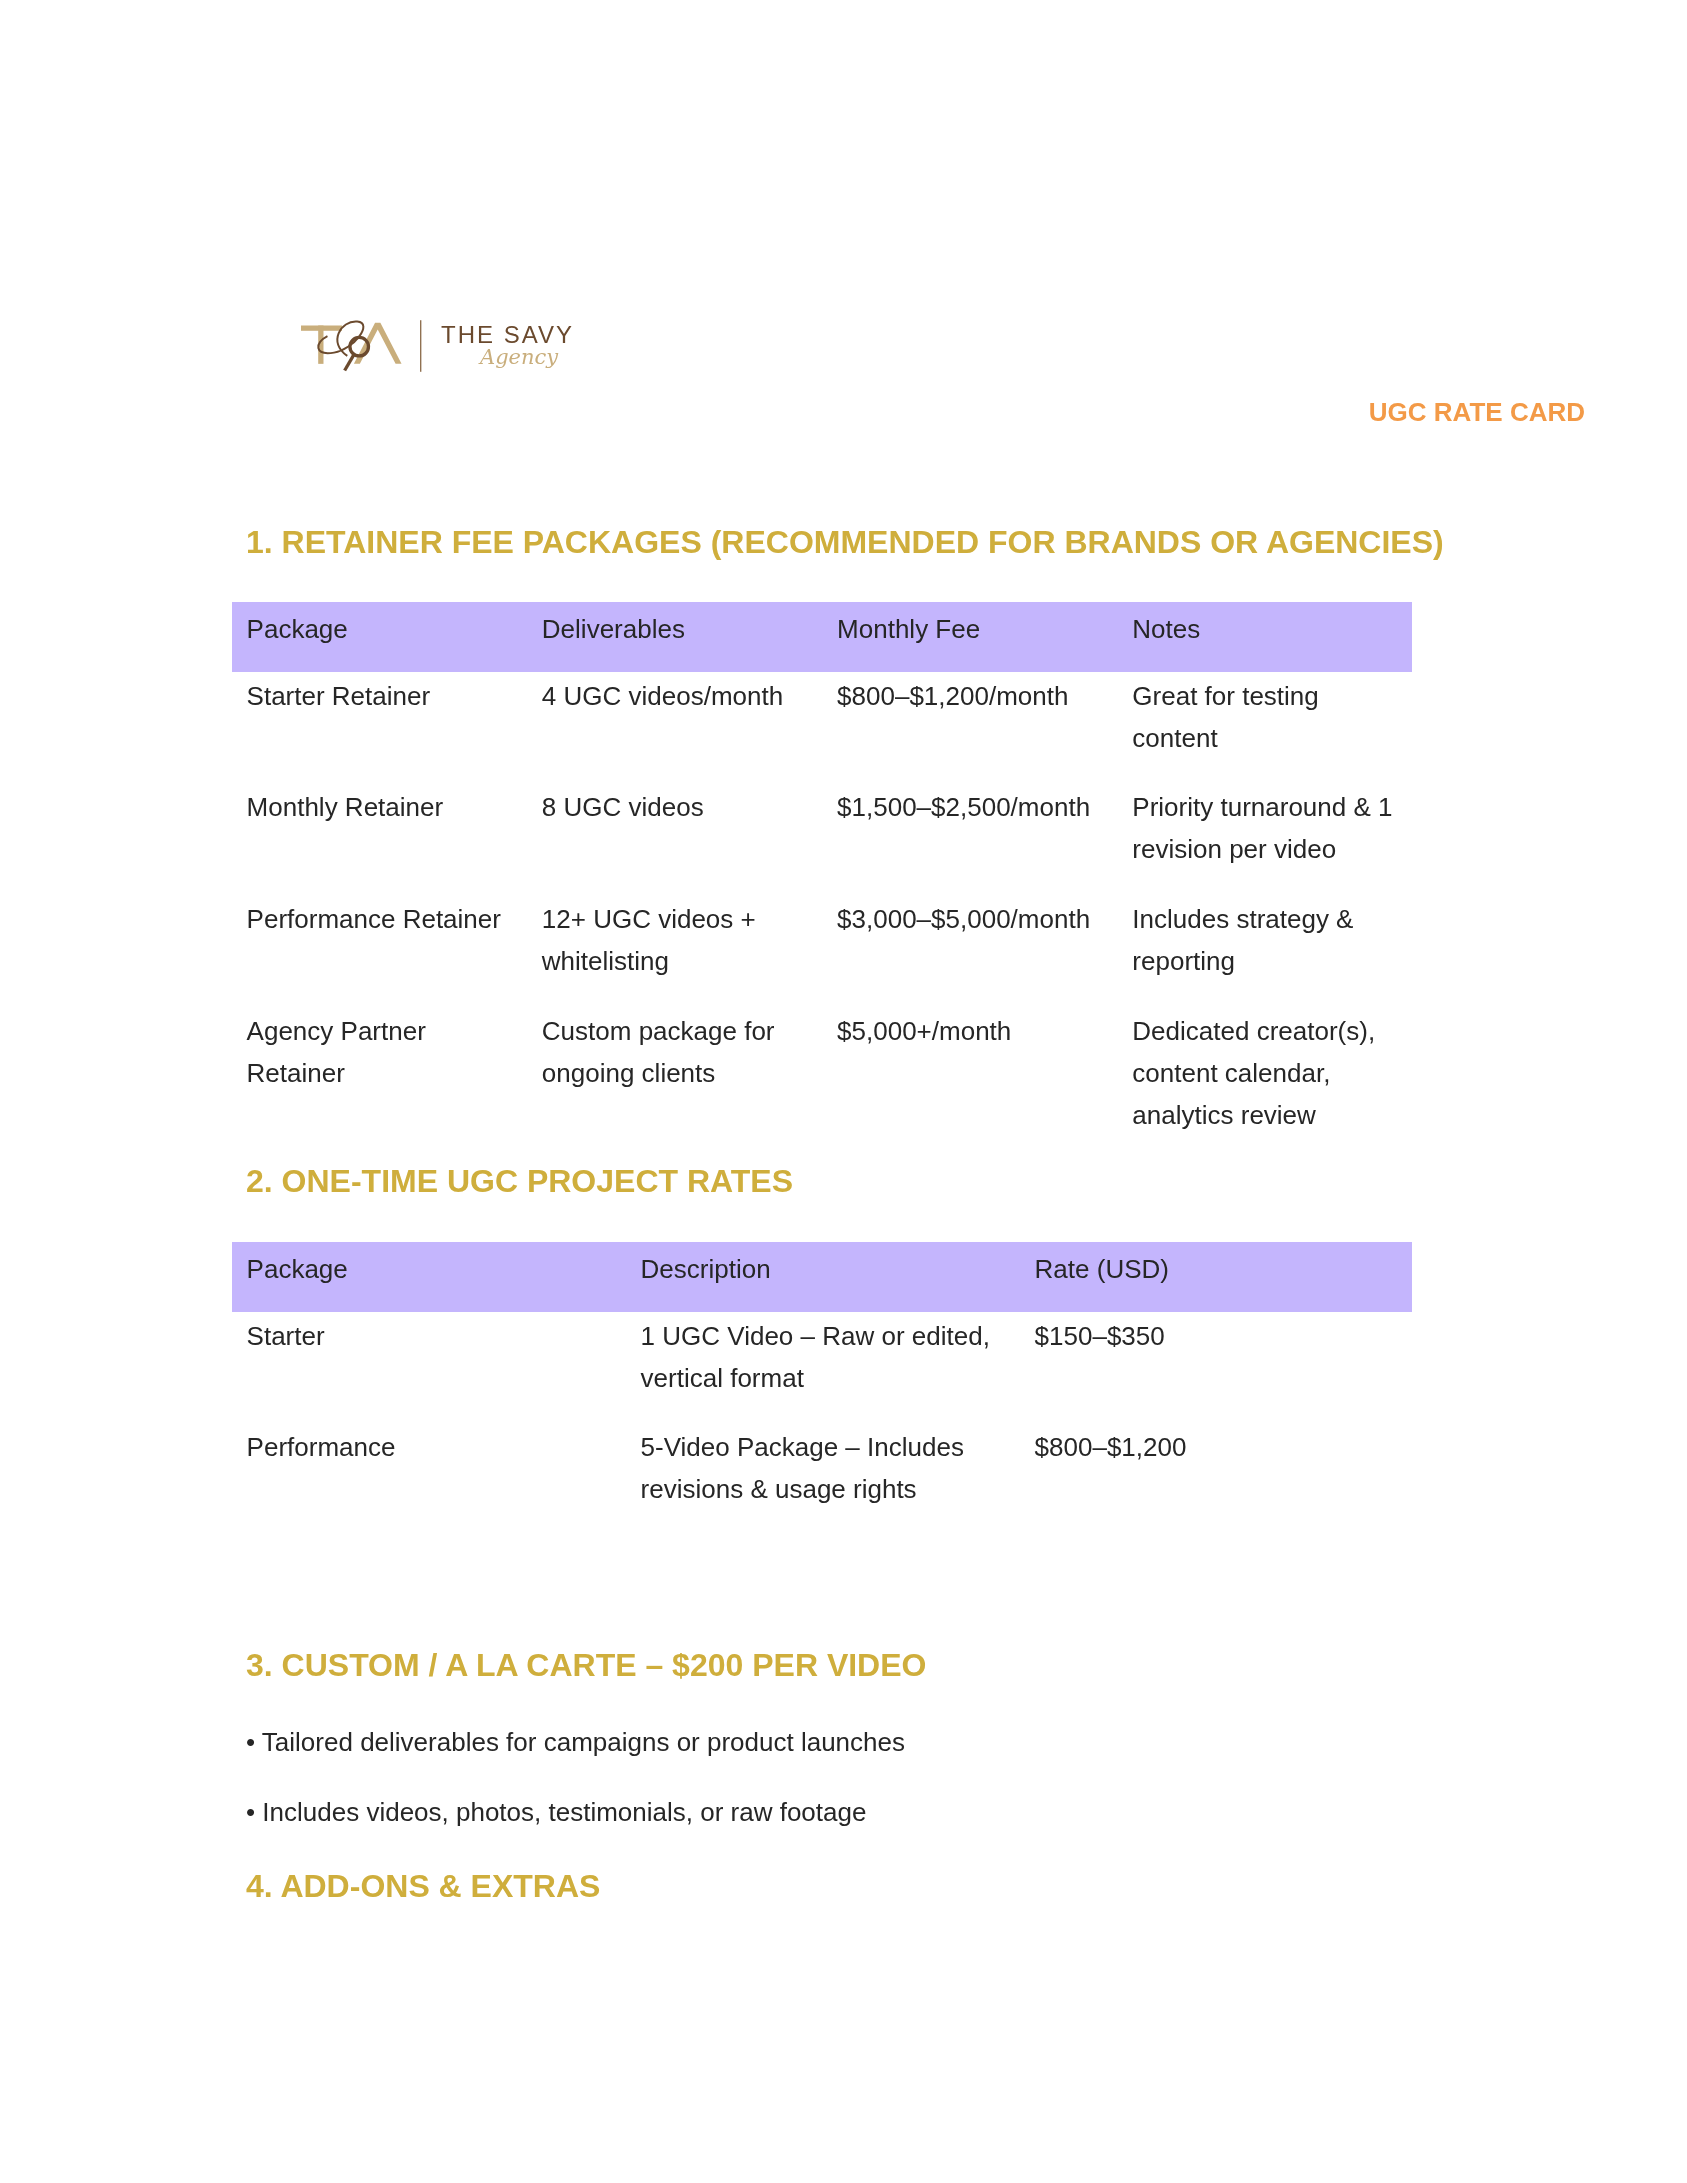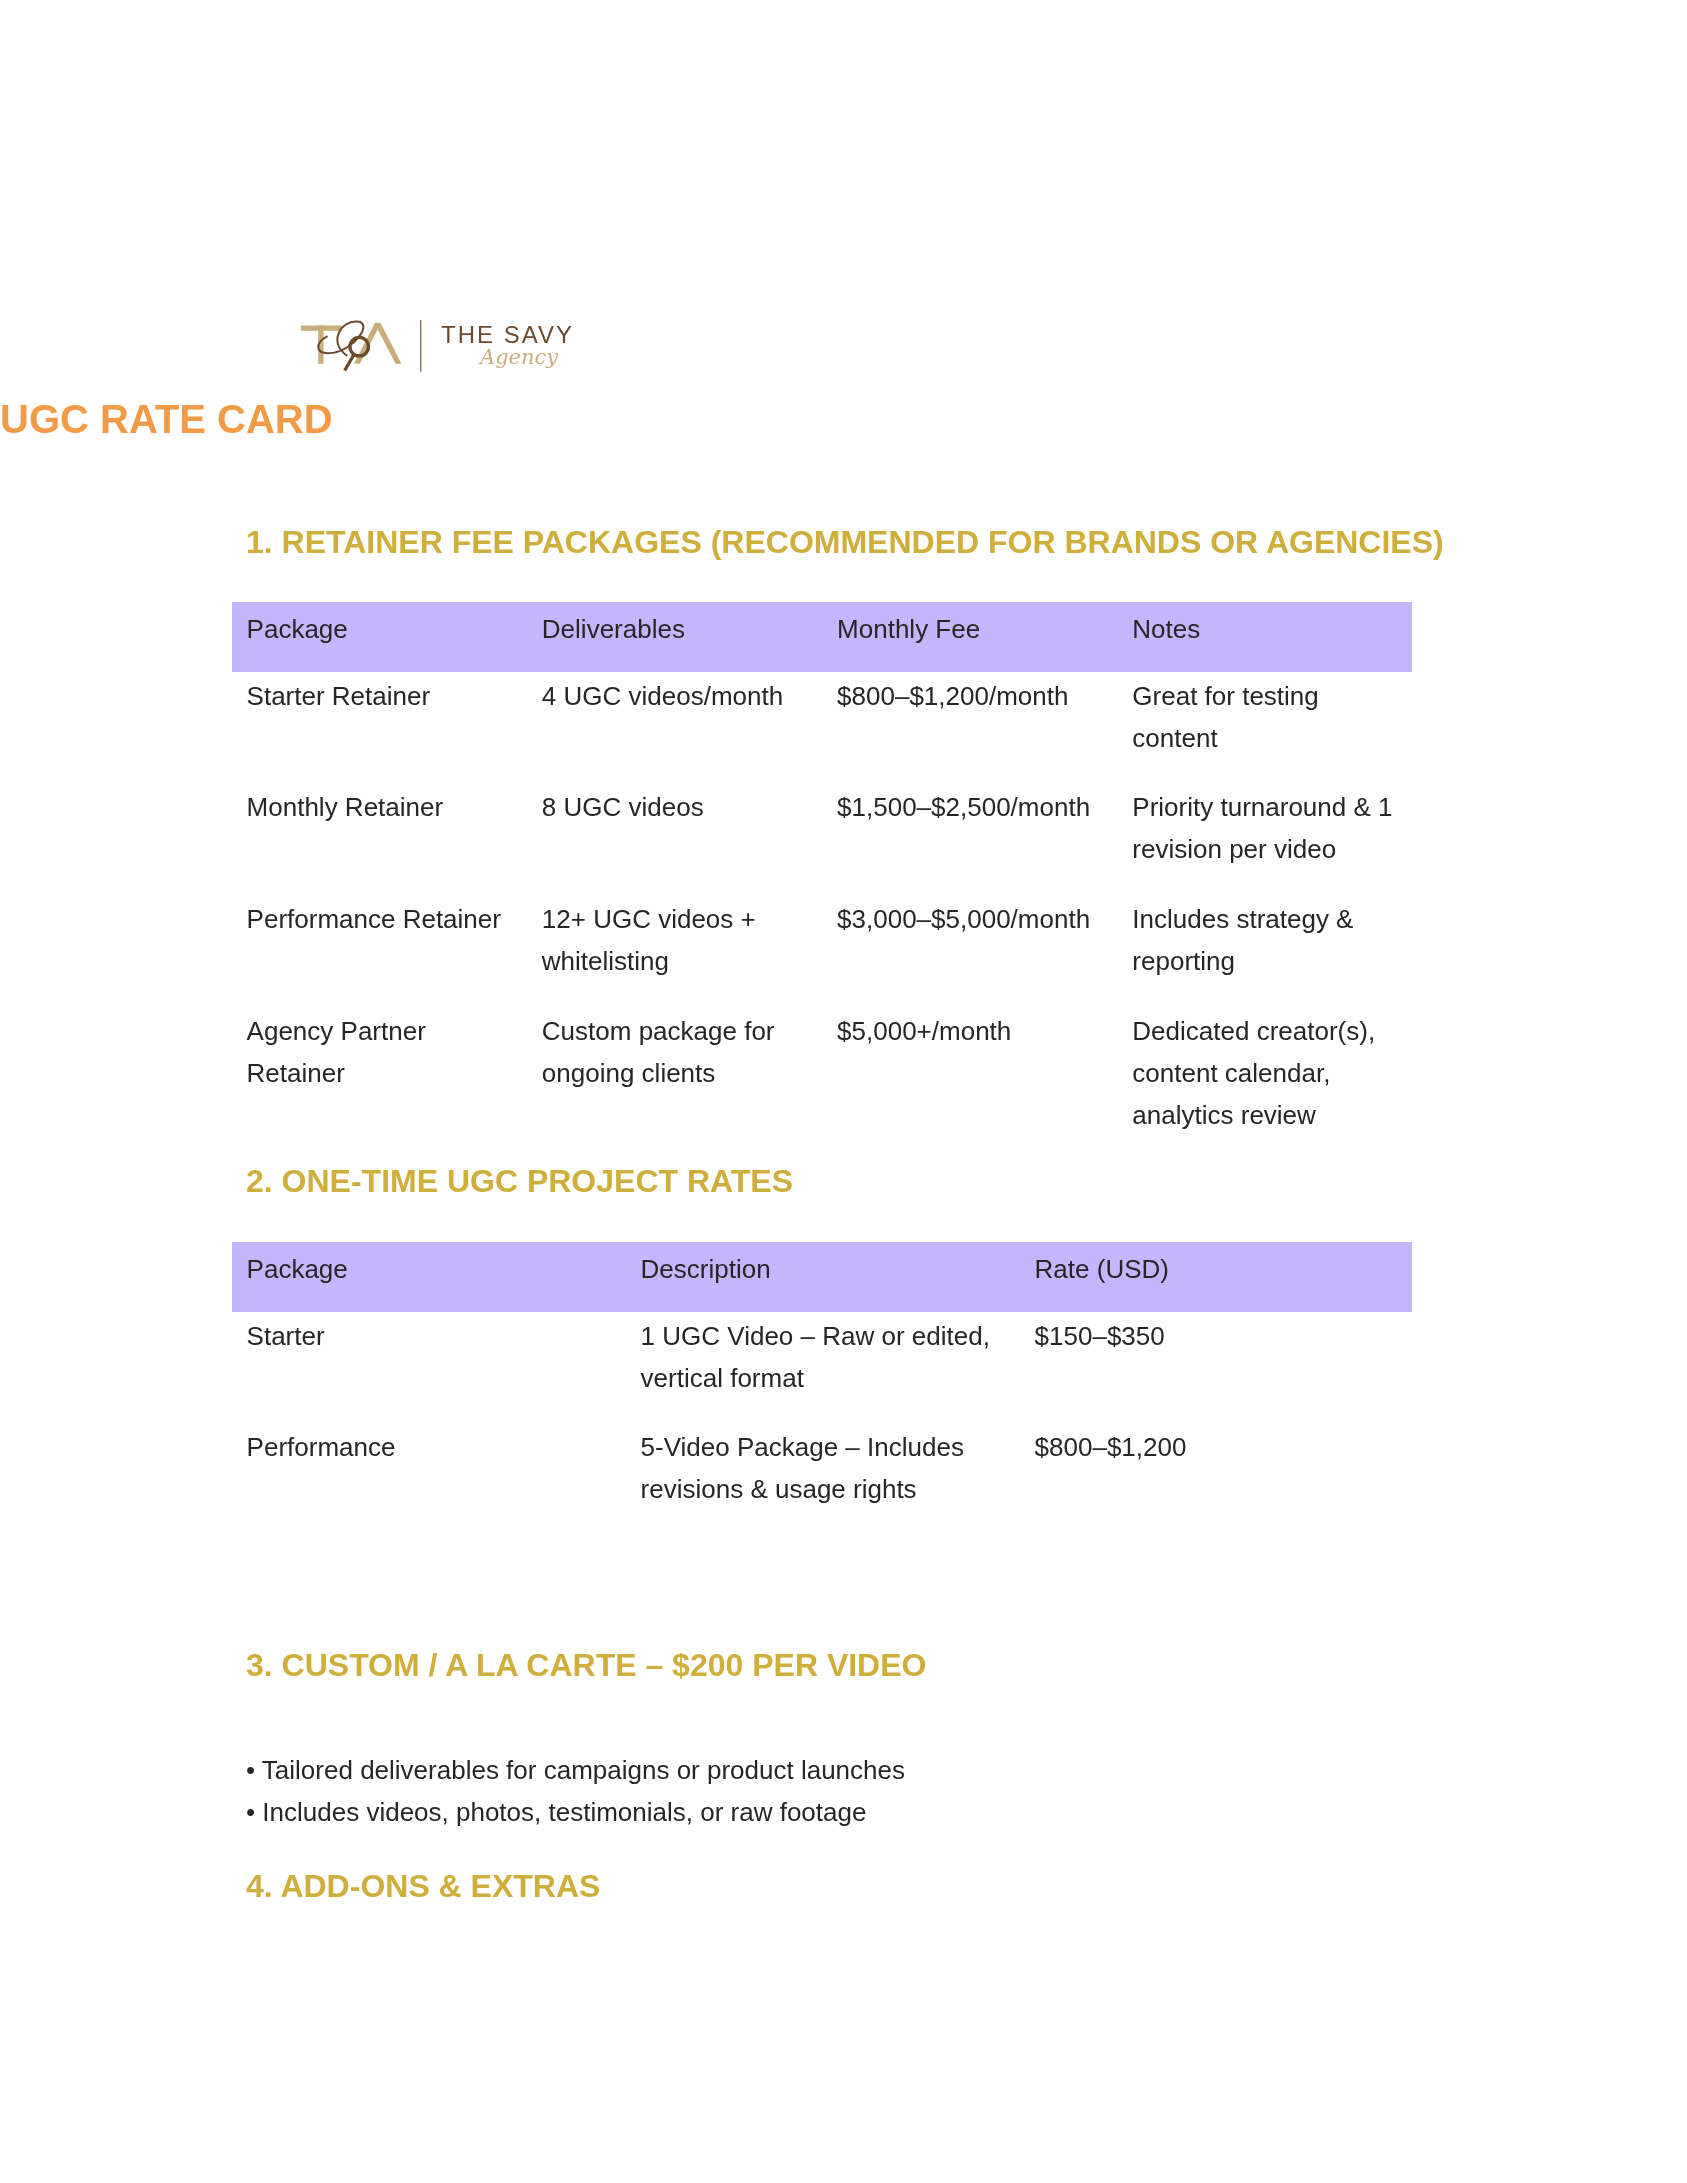--- a/index.html
+++ b/index.html
@@ -1,20 +1,20 @@
 <!DOCTYPE html>
 <html style="font-size:10.6px"><head>
 <meta charset="utf-8">
 <style>
   html, body { margin:0; padding:0; background:#ffffff; }
   body { width:1687px; height:2183px; position:relative; overflow:hidden;
          font-family:"Liberation Sans", sans-serif; color:#262626; }
   .abs { position:absolute; }
   .logo { left:301px; top:316px; width:291px; height:60px; }
-  .title { left:0; width:1585px; top:397px; text-align:left; font-size:40px; font-weight:bold; color:#F39A47; letter-spacing:0px; }
+  .title { left:0; width:1585px; top:397px; text-align:right; font-size:26px; font-weight:bold; color:#F39A47; letter-spacing:0px; }
   .h { font-size:32px; font-weight:bold; color:#CFAE3C; left:246px; white-space:nowrap; }
   table { border-collapse:collapse; position:absolute; left:232px; width:1180px; table-layout:fixed; }
   td, th { font-size:26px; font-weight:normal; text-align:left; vertical-align:top; padding:0 14.6px; line-height:42px; color:#262626; }
   thead th { background:#c4b5fd; height:69px; padding-top:1.3px; vertical-align:top; line-height:53px; }
   tbody td { padding-top:2.6px; padding-bottom:25px; }
   .t1 { top:602px; }
   .t2 { top:1242px; }
   .bullet { left:246px; font-size:26px; white-space:nowrap; }
 </style>
 </head>
@@ -106,17 +106,17 @@
     </tr>
     <tr>
       <td>Performance</td>
       <td>5-Video Package – Includes revisions &amp; usage rights</td>
       <td>$800–$1,200</td>
     </tr>
   </tbody>
 </table>
 
 <div class="abs h" style="top:1647px;">3. CUSTOM / A LA CARTE – $200 PER VIDEO</div>
-<div class="abs bullet" style="top:1727px;margin-top:28px;">• Tailored deliverables for campaigns or product launches</div>
+<div class="abs bullet" style="top:1727px;">• Tailored deliverables for campaigns or product launches</div>
 <div class="abs bullet" style="top:1797px;">• Includes videos, photos, testimonials, or raw footage</div>
 
 <div class="abs h" style="top:1868px;">4. ADD-ONS &amp; EXTRAS</div>
 
 
 </body></html>

